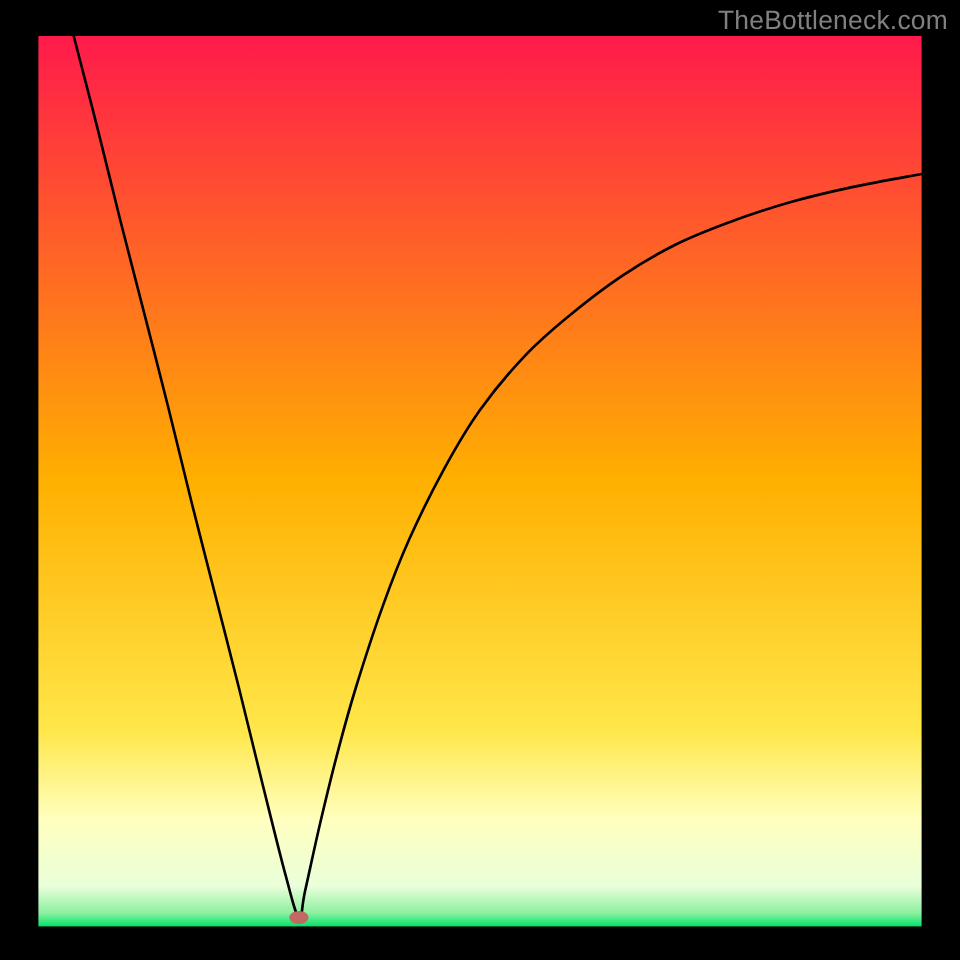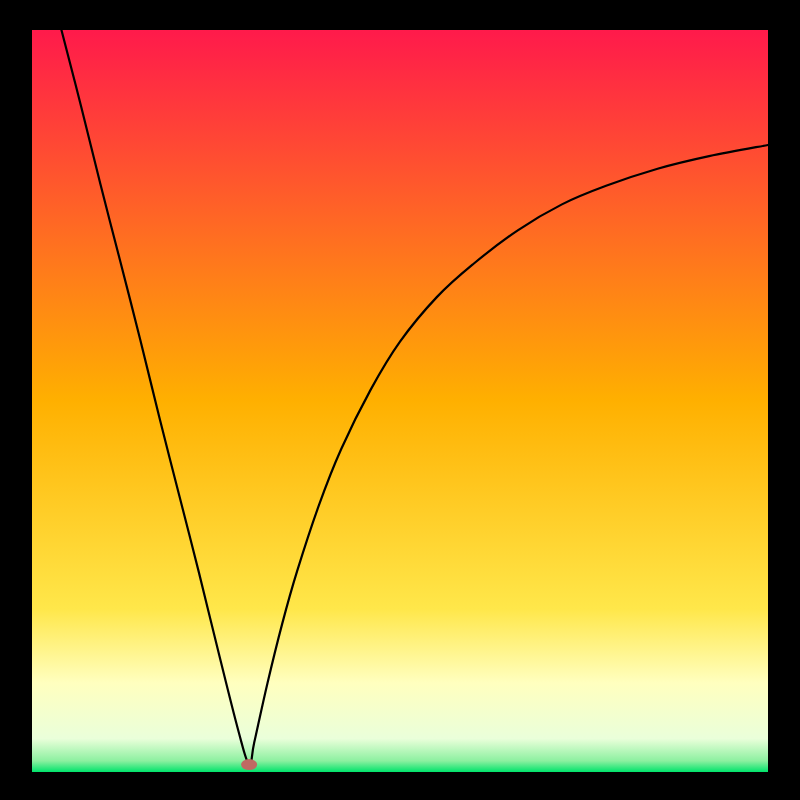--- a/index.html
+++ b/index.html
@@ -45,13 +45,14 @@
           <stop offset="88%" stop-color="#ffffbf"></stop>
           <stop offset="95.5%" stop-color="#eaffda"></stop>
           <stop offset="98.5%" stop-color="#8cf0a0"></stop>
           <stop offset="100%" stop-color="#00e36b"></stop>
         </linearGradient>
       </defs>
       <rect x="32" y="30" width="736" height="742" fill="url(#bg)"></rect>
       <path d="M 61.44 30 C 65.01696 43.89024000000001, 74.29056000000001 79.38752000000007, 81.31200000000001 107.16800000000006 C 88.33344000000001 134.94848000000007, 93.42656000000001 156.55552, 100.44800000000001 184.33599999999998 C 107.46944 212.11647999999997, 113.16608 233.58996000000002, 120.32 261.504 C 127.47391999999999 289.41804, 133.17056 311.36640000000006, 140.192 339.41400000000004 C 147.21344000000002 367.46160000000003, 152.30656000000002 389.2764, 159.32800000000003 417.324 C 166.34944000000004 445.3716, 172.04608000000002 467.1864, 179.20000000000002 495.234 C 186.35392000000002 523.2816, 192.05056 545.0964, 199.07199999999997 573.144 C 206.09343999999996 601.1916, 211.18656 622.87284, 218.208 651.054 C 225.22944 679.23516, 232.51584000000003 709.2713200000001, 238.08 729.706 C 243.64416 750.14068, 246.20543999999998 762.30948, 249.11999999999998 764.58 C 252.03455999999997 766.8505200000001, 250.95999999999998 757.0115999999999, 254.272 742.3199999999999 C 257.584 727.6283999999999, 262.48575999999997 704.3296, 267.52 682.96 C 272.55424 661.5904, 276.9408 643.634, 282.24 623.6 C 287.5392 603.566, 290.33599999999996 593.0296, 296.96 571.66 C 303.584 550.2904, 311.0912 526.9174, 319.04 504.88 C 326.9888 482.8426, 331.8464 469.93179999999995, 341.12 449.22999999999996 C 350.3936 428.52819999999997, 359.9616 409.2362, 370.56 389.87 C 381.15840000000003 370.5038, 388.0768 358.33500000000004, 400 341.64000000000004 C 411.9232 324.94500000000005, 423.552 311.1438, 436.8 297.12 C 450.048 283.0962, 459.0272 275.75039999999996, 473.59999999999997 263.72999999999996 C 488.17279999999994 251.70959999999997, 501.8624 241.0248, 517.76 230.34 C 533.6576 219.6552, 546.0224 212.38359999999997, 561.92 204.36999999999998 C 577.8176 196.35639999999998, 588.8576 192.23087999999996, 606.08 185.81999999999996 C 623.3024 179.40911999999997, 639.0528 174.09640000000005, 657.6 168.75400000000005 C 676.1472 163.41160000000005, 689.248 160.41392000000005, 709.12 156.14000000000004 C 728.992 151.86608000000004, 757.4016 147.01340000000002, 768 145.01000000000002" fill="none" stroke="#000" stroke-width="2.2" stroke-linecap="round" stroke-linejoin="round"></path>
       <ellipse cx="249.11999999999998" cy="764.58" rx="8" ry="5.5" fill="#c06a63"></ellipse>
     </svg>
+  <div class="watermark">TheBottleneck.com</div>
 </div>
 
 </body></html>

